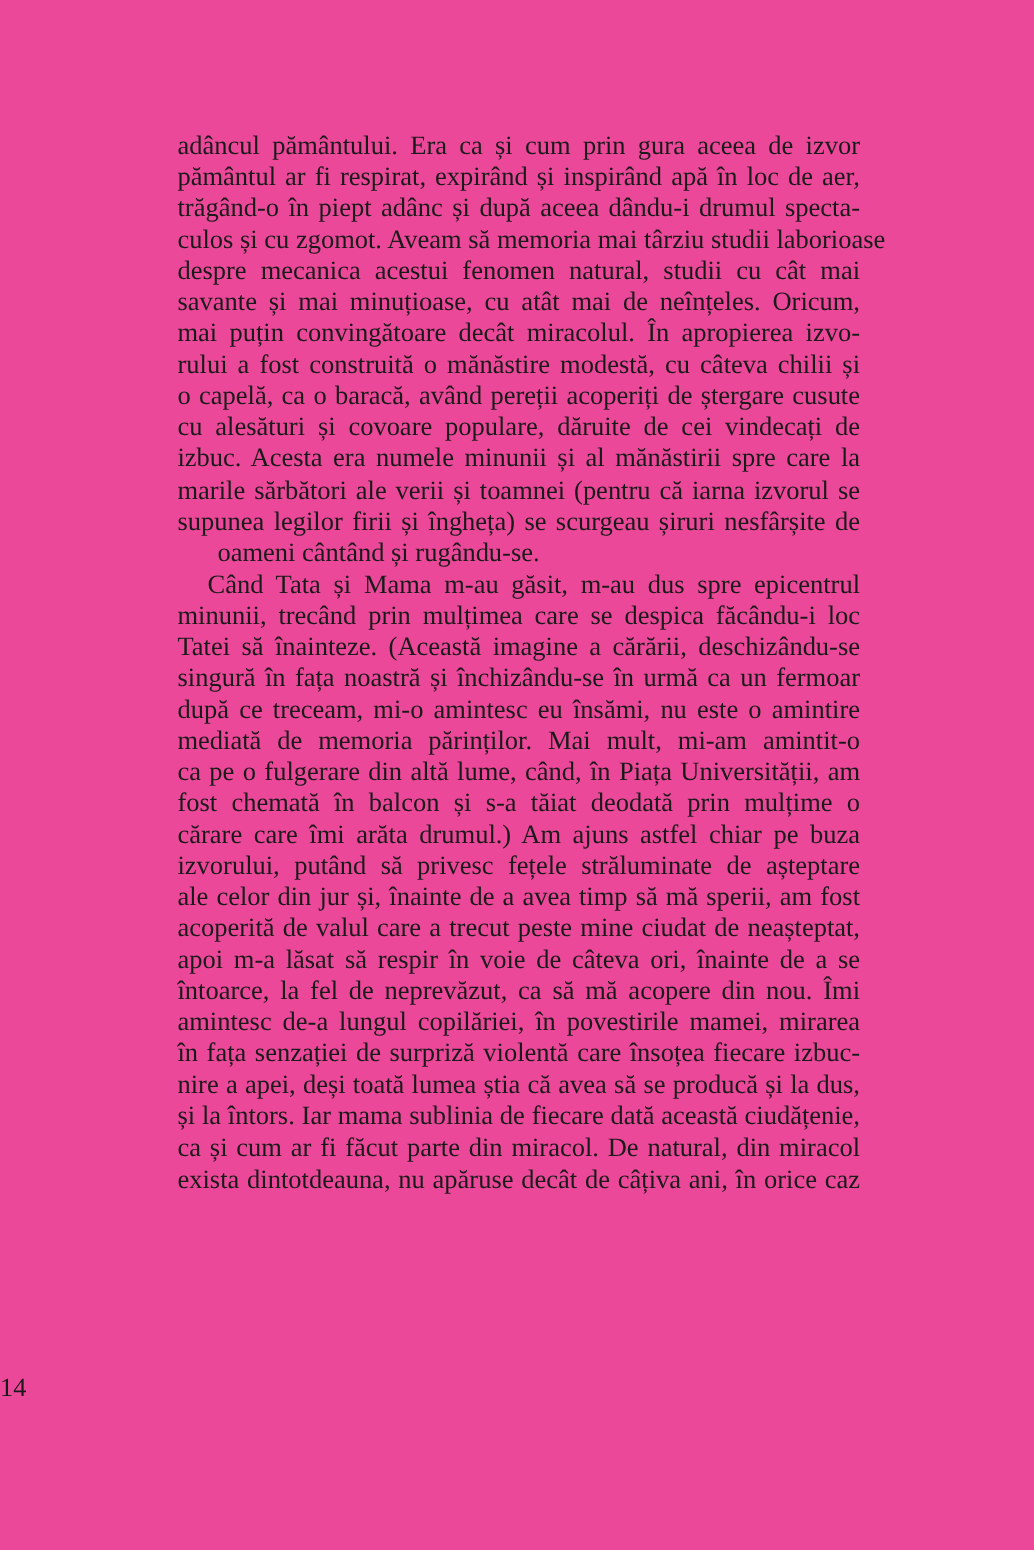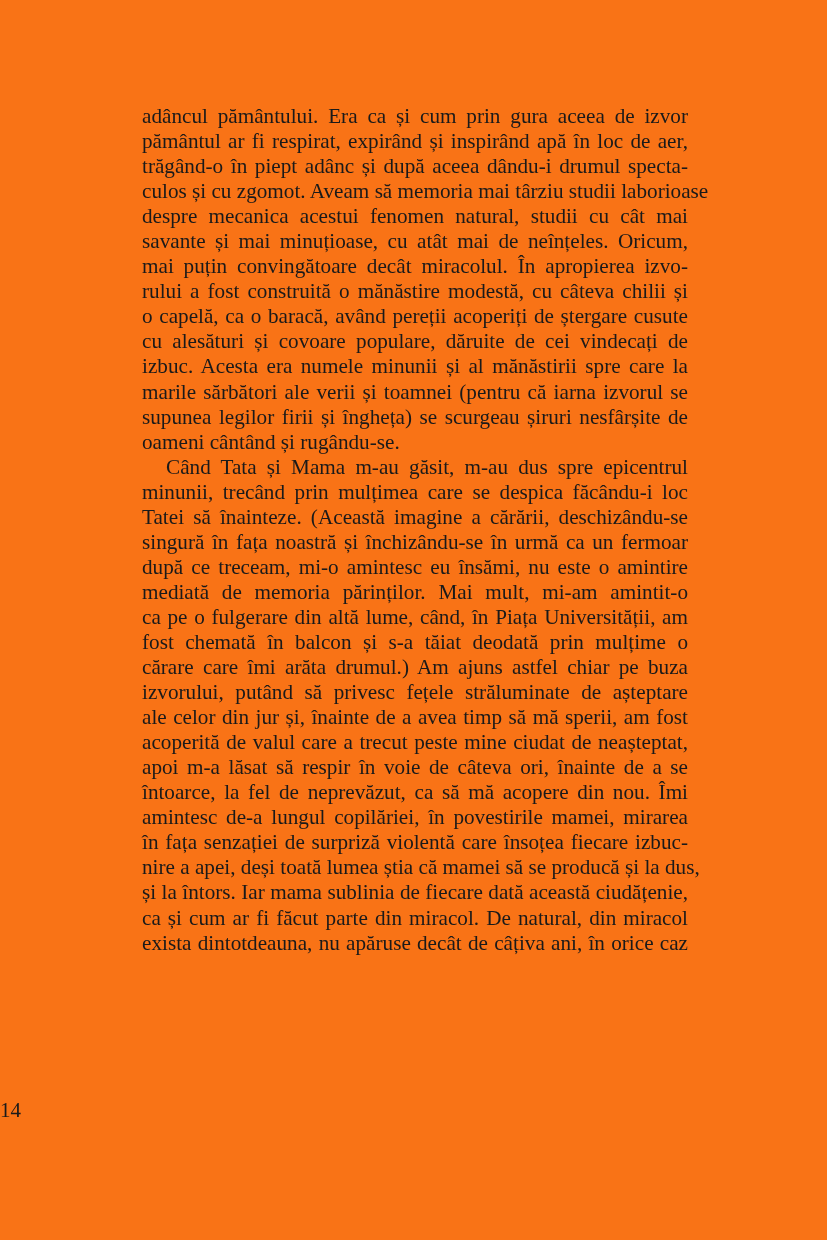--- a/index.html
+++ b/index.html
@@ -12,41 +12,42 @@
       height: 1240px;
       position: relative;
       overflow: hidden;
     }
     .page {
       position: absolute;
       left: 0;
       top: 0;
       width: 827px;
       height: 1240px;
-      background: #f97316;
+      background: #ec4899;
     }
     .text-block {
       position: absolute;
       left: 142px;
       top: 104px;
       width: 546px;
       font-family: "Liberation Serif", "DejaVu Serif", serif;
       font-size: 21.2px;
       line-height: 25.05px;
       color: #1a1a1a;
     }
     .line {
       display: block;
       white-space: nowrap;
       text-align: justify;
       text-align-last: justify;
       height: 25.05px;
     }
     .line.last {
       text-align-last: left;
+      margin-left: 32px;
     }
     .line.indent {
       padding-left: 24px;
     }
     .page-number {
       position: absolute;
       left: 0;
       width: 827px;
       top: 1098px;
       font-family: "Liberation Serif", "DejaVu Serif", serif;
@@ -85,20 +86,20 @@
         <span class="line">ca pe o fulgerare din altă lume, când, în Piața Universității, am</span>
         <span class="line">fost chemată în balcon și s-a tăiat deodată prin mulțime o</span>
         <span class="line">cărare care îmi arăta drumul.) Am ajuns astfel chiar pe buza</span>
         <span class="line">izvorului, putând să privesc fețele străluminate de așteptare</span>
         <span class="line">ale celor din jur și, înainte de a avea timp să mă sperii, am fost</span>
         <span class="line">acoperită de valul care a trecut peste mine ciudat de neașteptat,</span>
         <span class="line">apoi m-a lăsat să respir în voie de câteva ori, înainte de a se</span>
         <span class="line">întoarce, la fel de neprevăzut, ca să mă acopere din nou. Îmi</span>
         <span class="line">amintesc de-a lungul copilăriei, în povestirile mamei, mirarea</span>
         <span class="line">în fața senzației de surpriză violentă care însoțea fiecare izbuc-</span>
-        <span class="line">nire a apei, deși toată lumea știa că mamei să se producă și la dus,</span>
+        <span class="line">nire a apei, deși toată lumea știa că avea să se producă și la dus,</span>
         <span class="line">și la întors. Iar mama sublinia de fiecare dată această ciudățenie,</span>
         <span class="line">ca și cum ar fi făcut parte din miracol. De natural, din miracol</span>
         <span class="line">exista dintotdeauna, nu apăruse decât de câțiva ani, în orice caz</span>
       </div>
     </div>
   <div class="page-number">14</div>
 </div>
 
 </body></html>

